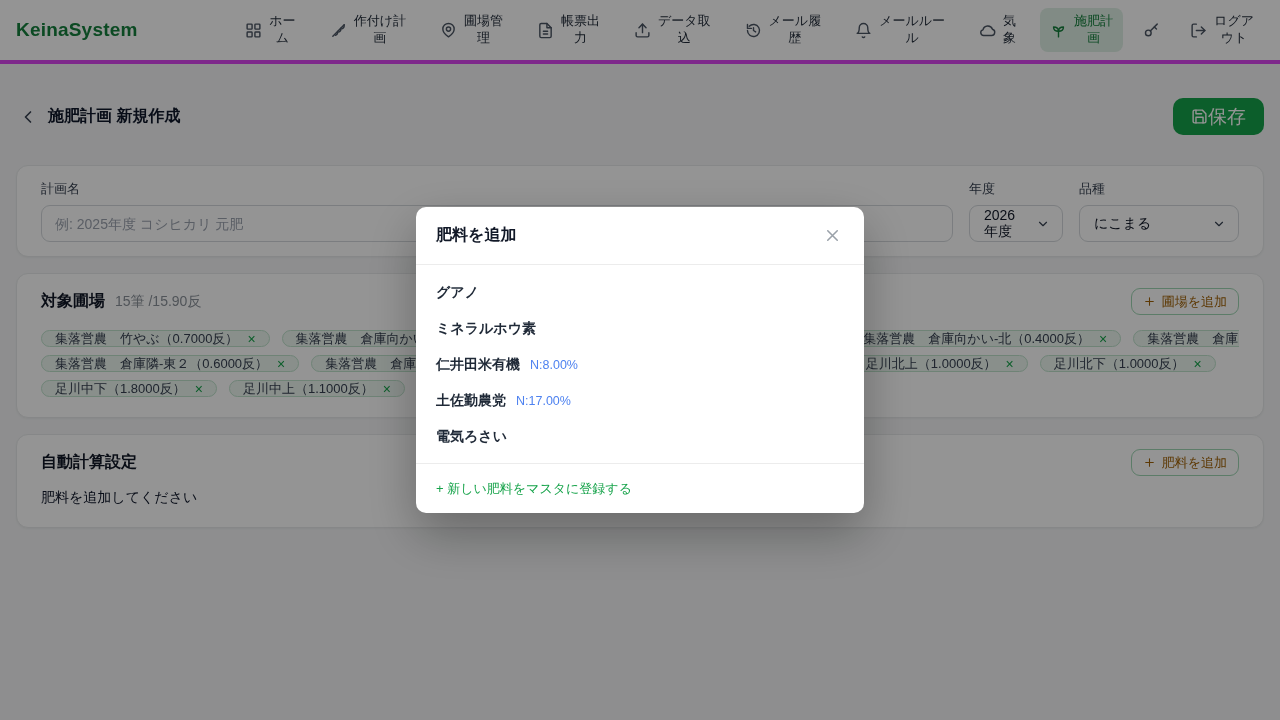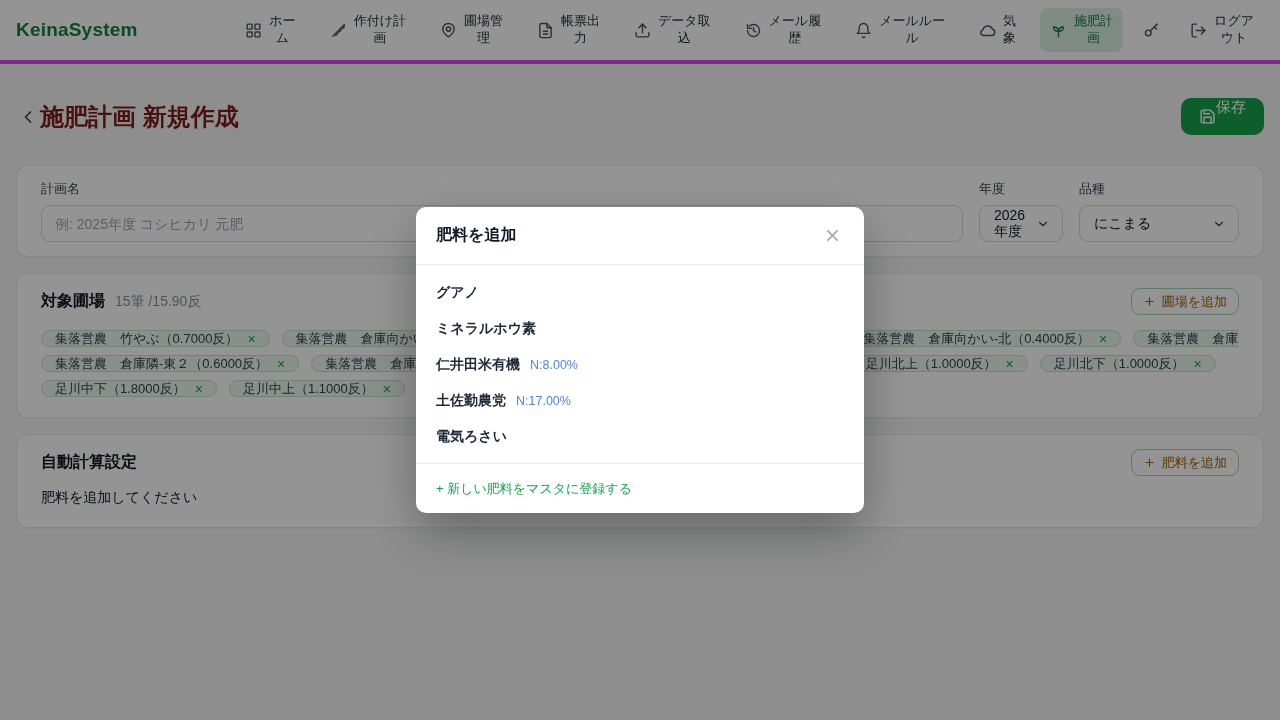--- a/index.html
+++ b/index.html
@@ -28,25 +28,25 @@
   }
   .nav-item.active { background:#dff0e5; }
   .nav-item.active .nav-label, .nav-item.active .icon { color:#15803d; }
   .nav-item .icon { color:#4b5563; }
   .nav-item.icon-only { padding:6px; }
 
   
   .content { padding:0 16px; }
   .page-header { display:flex; align-items:center; margin-top:34px; margin-bottom:30px; }
   .back-btn { background:none; border:none; cursor:pointer; color:#374151; padding:2px; display:flex; }
-  .page-title { font-size:24px; font-weight:700; color:#7f1d1d; }
+  .page-title { font-size:16px; font-weight:700; color:#0f172a; margin-left:8px; }
   .save-btn {
-    margin-left:auto; display:flex; gap:0;
+    margin-left:auto; display:flex; align-items:center; gap:0;
     background:#16a34a; color:#ffffff; border:none; border-radius:10px;
-    height:37px; padding:0 18px; font-size:15px; cursor:pointer; font-family:inherit;
+    height:37px; padding:0 18px; font-size:19px; cursor:pointer; font-family:inherit;
   }
 
   .card {
     background:#ffffff; border:1px solid #e7e9ea; border-radius:12px;
     box-shadow:0 1px 2px rgba(0,0,0,.04); padding:14px 24px 14px; margin-bottom:16px;
   }
 
   
   .plan-row { display:flex; gap:16px; }
   .fld { display:flex; flex-direction:column; }
@@ -57,21 +57,21 @@
     font-size:14px; font-family:inherit; color:#111827; background:#fff; width:100%;
   }
   .text-input::placeholder { color:#9ca3af; }
   .select-box {
     height:37px; border:1px solid #d4d8dc; border-radius:9px; background:#fff;
     display:flex; align-items:center; gap:10px; padding:0 12px 0 14px;
     font-size:14px; color:#111827; cursor:pointer;
   }
   .select-box .sel-text { flex:1 1 auto; }
   .select-box .icon { color:#374151; }
-  .w-year { width:84px;border-radius:9px; }
+  .w-year { width:94px;border-radius:9px; }
   .w-variety { width:160px; }
 
   
   .card-head { display:flex; align-items:center; }
   .card-title { font-size:16px; font-weight:700; color:#111827; }
   .head-meta { font-size:14px; color:#8a9199; margin-left:10px; }
   .outline-btn {
     margin-left:auto; display:flex; align-items:center; gap:6px;
     background:none; border:1px solid #9fd6b4; color:#a16207; border-radius:9px;
     height:27px; padding:0 11px; font-size:13px; cursor:pointer; font-family:inherit; flex:none;

